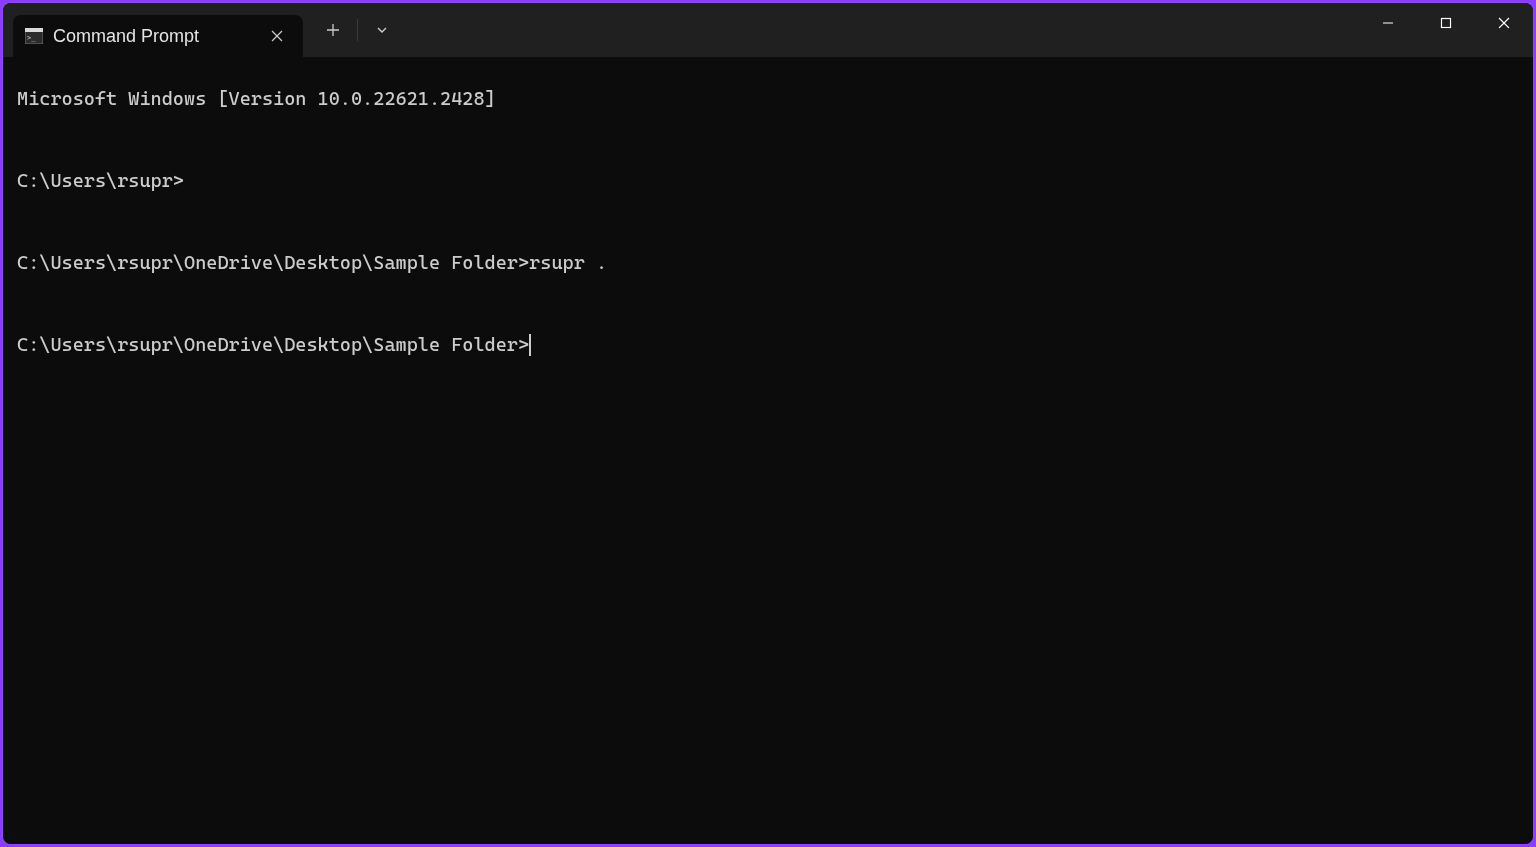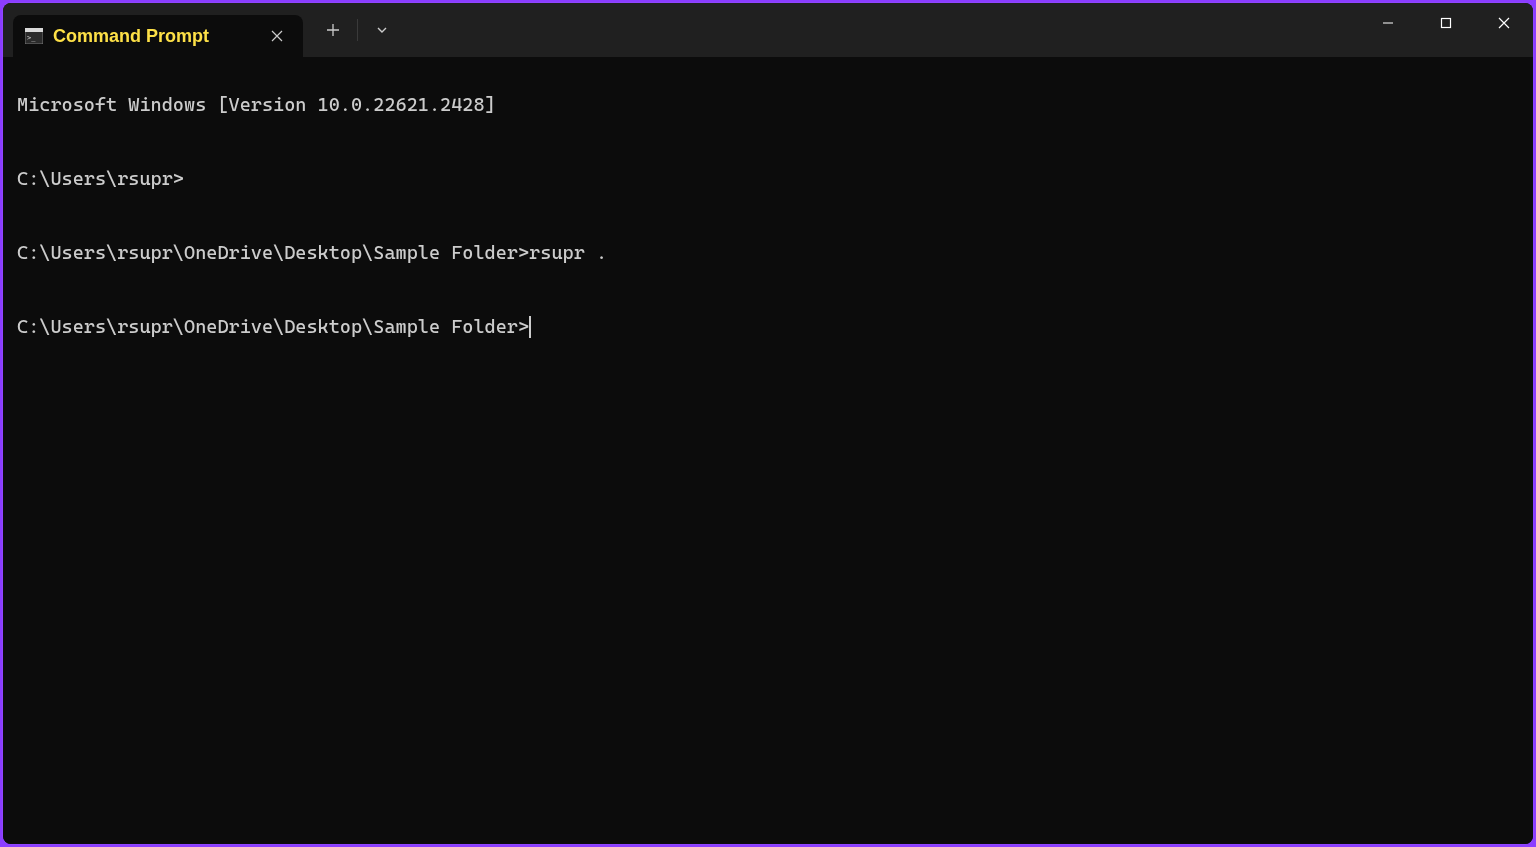--- a/index.html
+++ b/index.html
@@ -49,23 +49,23 @@
     position: relative;
   }
   .tab-icon {
     width: 18px;
     height: 18px;
     display: flex;
     align-items: center;
     justify-content: center;
   }
   .tab-title {
-    color: #fde047;
+    color: #e5e5e5;
     font-size: 18px;
-    font-weight: 700;
+    font-weight: 400;
     flex: 1;
     white-space: nowrap;
   }
   .tab-close {
     width: 24px;
     height: 24px;
     display: flex;
     align-items: center;
     justify-content: center;
     color: #cccccc;
@@ -106,31 +106,31 @@
     height: 40px;
     display: flex;
     align-items: center;
     justify-content: center;
     color: #ffffff;
     cursor: pointer;
   }
   .terminal {
     flex: 1;
     background: #0c0c0c;
-    padding: 10px 14px;
+    padding: 4px 14px;
     font-family: "Cascadia Mono", "Consolas", monospace;
     font-size: 19px;
     line-height: 1.3;
     color: #cccccc;
     white-space: pre;
     overflow: hidden;
     position: relative;
   }
   .term-line { display: block; }
-  .prompt-line { display: flex; }
+  .prompt-line { display: flex; margin-top: 8px; }
   .cursor {
     display: inline-block;
     width: 1.5px;
     height: 22px;
     background: #cccccc;
     vertical-align: text-bottom;
     margin-left: 0px;
     transform: translateY(2px);
   }
 </style>

